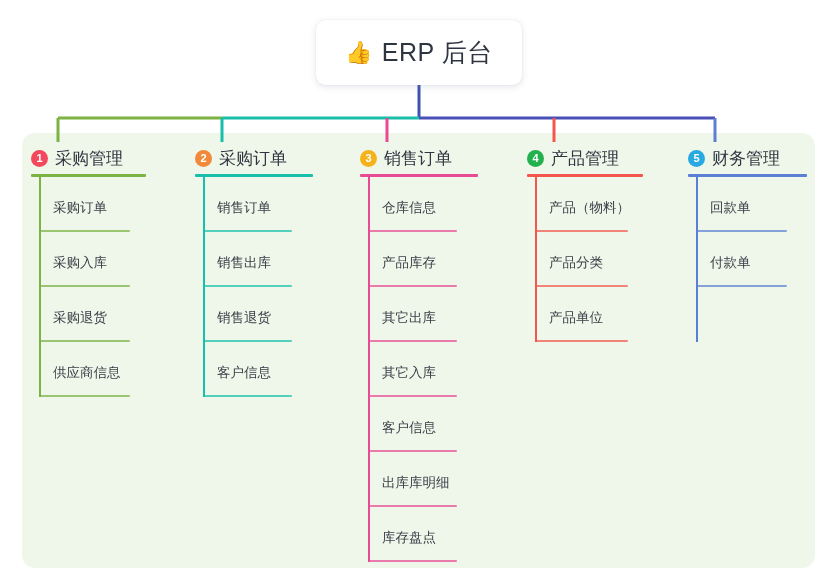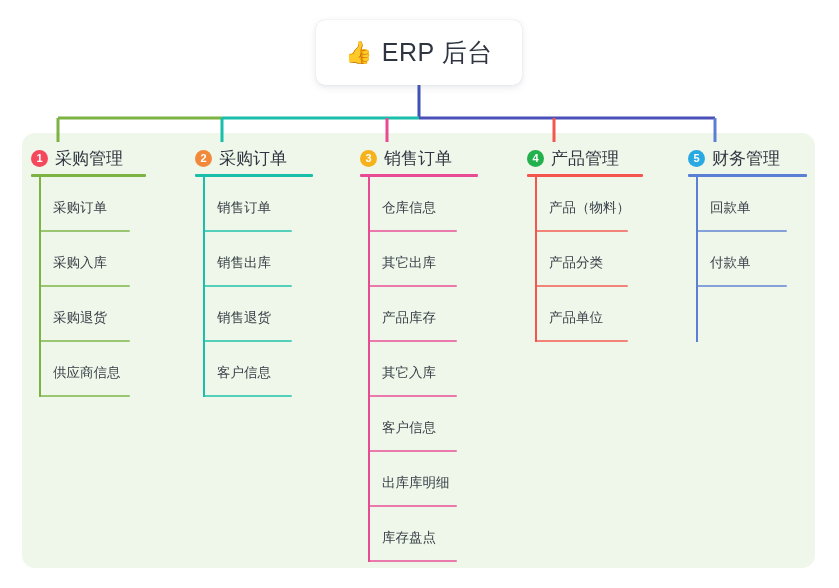--- a/index.html
+++ b/index.html
@@ -219,25 +219,25 @@
           <span class="badge" style="background: rgb(246, 178, 27);">3</span>
           <span class="col-title">销售订单</span>
         </div>
         <div class="col-rule" style="width: 118px; background: rgb(232, 74, 147);"></div>
         <div class="children">
           <div class="child">
             <span class="child-label">仓库信息</span>
             <div class="child-rule" style="width: 88px; background: rgb(232, 74, 147); opacity: 0.72;"></div>
           </div>
           <div class="child">
+            <span class="child-label">产品库存</span>
+            <div class="child-rule" style="width: 88px; background: rgb(232, 74, 147); opacity: 0.72;"></div>
+          </div>
+          <div class="child">
             <span class="child-label">其它出库</span>
-            <div class="child-rule" style="width: 88px; background: rgb(232, 74, 147); opacity: 0.72;"></div>
-          </div>
-          <div class="child">
-            <span class="child-label">产品库存</span>
             <div class="child-rule" style="width: 88px; background: rgb(232, 74, 147); opacity: 0.72;"></div>
           </div>
           <div class="child">
             <span class="child-label">其它入库</span>
             <div class="child-rule" style="width: 88px; background: rgb(232, 74, 147); opacity: 0.72;"></div>
           </div>
           <div class="child">
             <span class="child-label">客户信息</span>
             <div class="child-rule" style="width: 88px; background: rgb(232, 74, 147); opacity: 0.72;"></div>
           </div>

